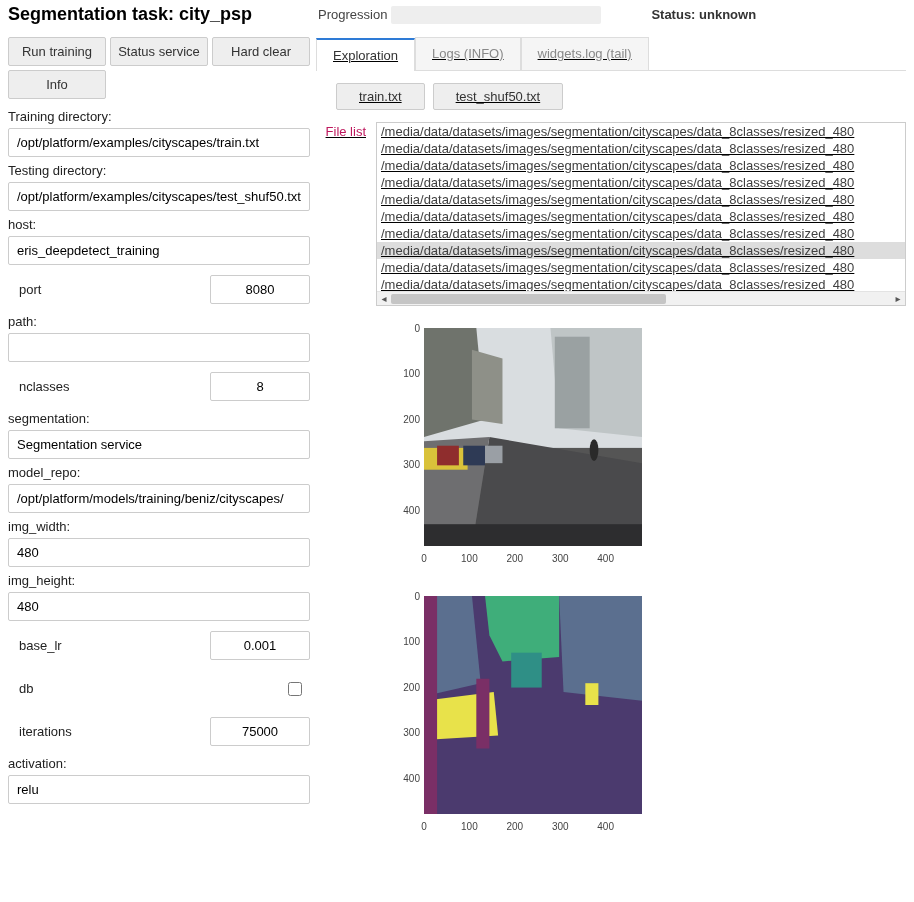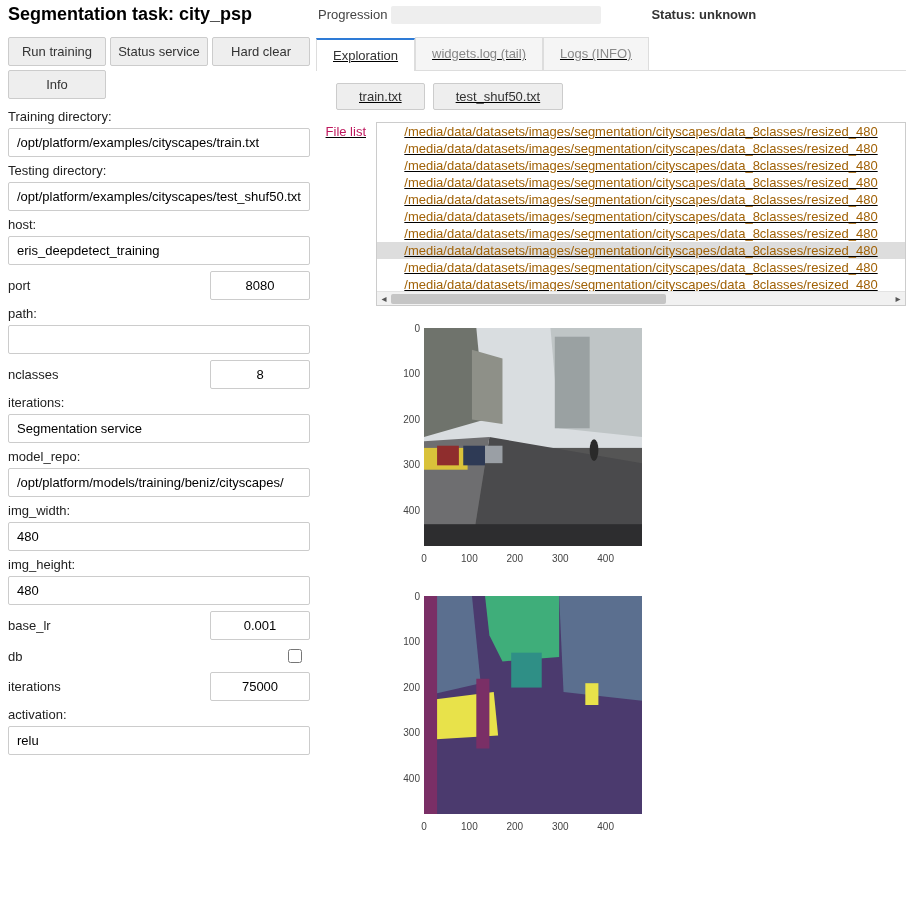--- a/index.html
+++ b/index.html
@@ -84,21 +84,21 @@
     font-size: 13px;
     background: #fff;
   }
   .inline-row {
     display: flex;
     align-items: center;
     justify-content: space-between;
     margin: 2px 0 6px 0;
   }
   .inline-row .form-label {
-    margin: 0;
+    margin: 11px;
     text-align: center;
   }
   .inline-row .form-input.small {
     width: 100px;
     text-align: center;
   }
   .inline-row input[type=checkbox] {
     margin-right: 8px;
     width: 14px;
     height: 14px;
@@ -162,22 +162,21 @@
     position: relative;
     overflow: hidden;
   }
   .file-list-inner {
     white-space: nowrap;
     overflow: hidden;
     font-size: 13px;
   }
   .file-list-row {
     padding: 1px 4px;
-    color: #a16207;
-    text-align: center;
+    color: #404040;
   }
   .file-list-row.selected {
     background: #ddd;
   }
   .h-scroll {
     position: absolute;
     left: 0; right: 0; bottom: 0;
     height: 14px;
     background: #f1f1f1;
     display: flex;
@@ -290,21 +289,21 @@
       <label class="form-label">path:</label>
       <input class="form-input" type="text" value="" style="">
     </div>
 
     <div class="inline-row">
       <label class="form-label">nclasses</label>
       <input class="form-input small" type="text" value="8" style="">
     </div>
 
     <div class="form-row">
-      <label class="form-label">iterations:</label>
+      <label class="form-label">segmentation:</label>
       <input class="form-input" type="text" value="Segmentation service" style="">
     </div>
 
     <div class="form-row">
       <label class="form-label">model_repo:</label>
       <input class="form-input" type="text" value="/opt/platform/models/training/beniz/cityscapes/" style="">
     </div>
 
     <div class="form-row">
       <label class="form-label">img_width:</label>
@@ -333,22 +332,22 @@
 
     <div class="form-row">
       <label class="form-label">activation:</label>
       <input class="form-input" type="text" value="relu" style="">
     </div>
   </div>
 
   <div class="right-col">
     <div class="tabs">
       <div class="tab active">Exploration</div>
+      <div class="tab">Logs (INFO)</div>
       <div class="tab">widgets.log (tail)</div>
-      <div class="tab">Logs (INFO)</div>
     </div>
 
     <div class="sub-tabs">
       <button class="btn-sub">train.txt</button>
       <button class="btn-sub">test_shuf50.txt</button>
     </div>
 
     <div class="file-list-area">
       <div class="file-list-label">File list</div>
       <div class="file-list-box">

